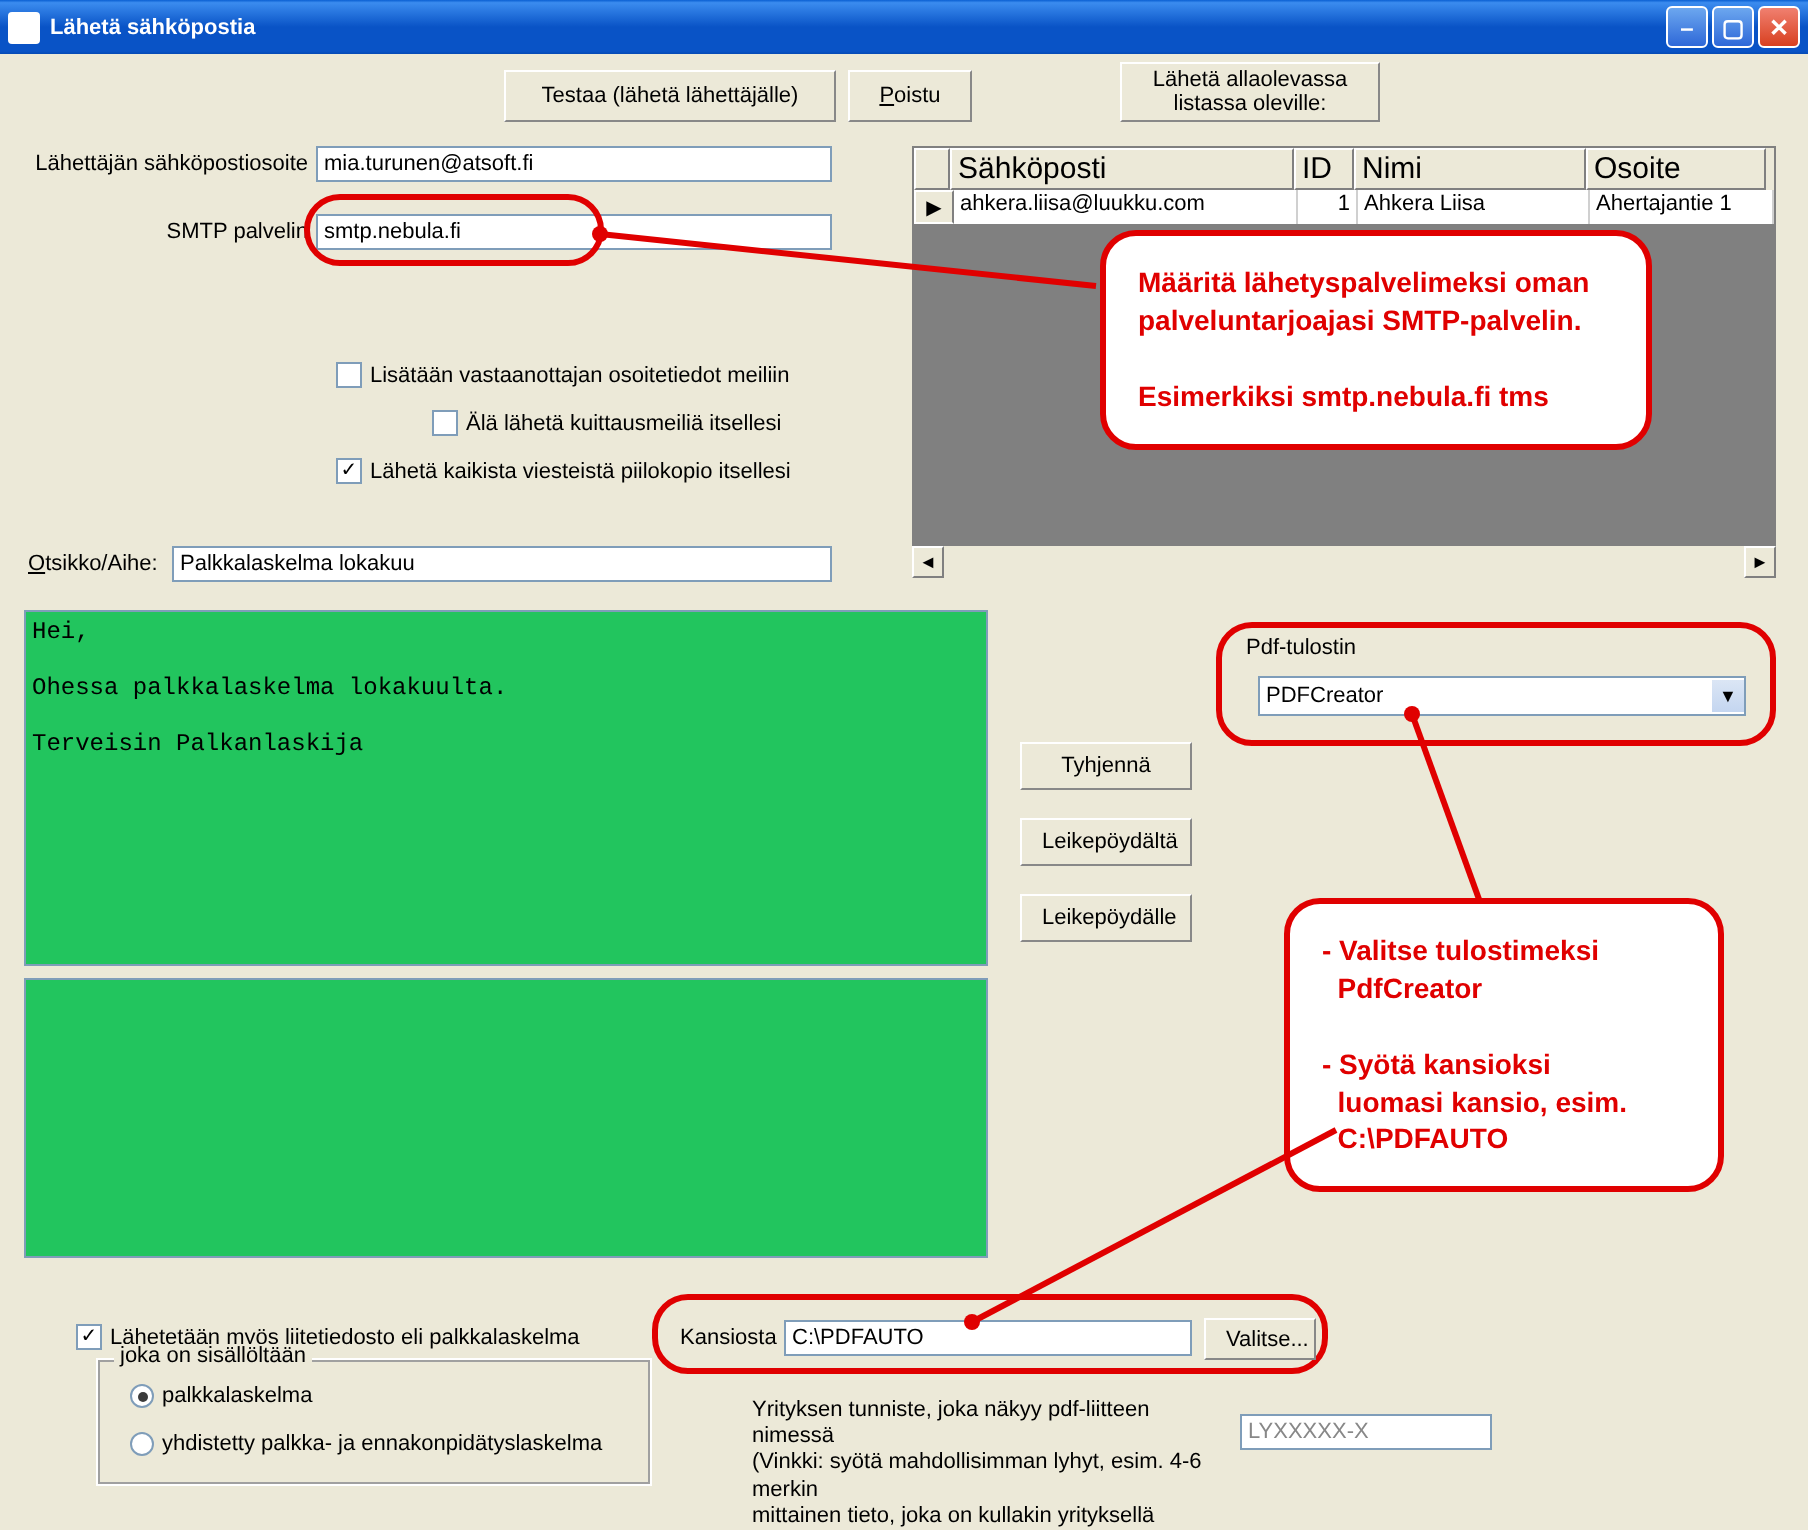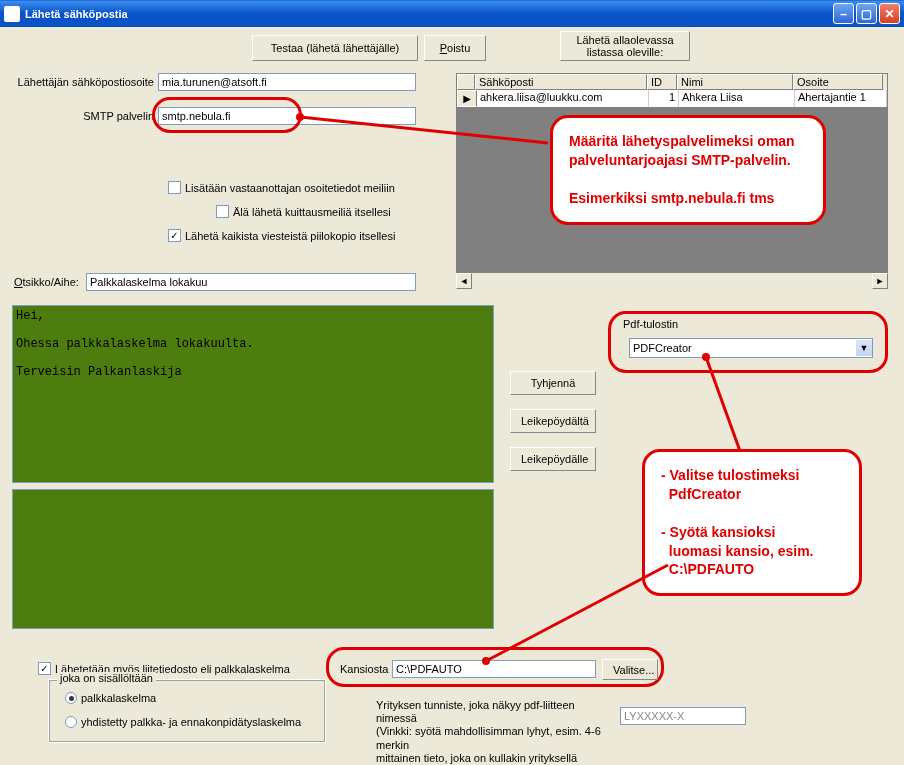--- a/index.html
+++ b/index.html
@@ -60,21 +60,21 @@
 .btn .ul { text-decoration: underline; }
 .lbl { text-align: right; }
 .input {
   background: #fff;
   border: 1px solid #7F9DB9;
   padding: 1px 3px;
   font-size: 11px;
   height: 18px;
 }
 .ta {
-  background: #4d7c0f;
+  background: #22c55e;
   border: 1px solid #7F9DB9;
   padding: 3px;
   font-family: "Courier New", monospace;
   font-size: 12px;
   resize: none;
   overflow: auto;
 }
 .check { display: flex; align-items: center; gap: 4px; }
 .checkbox {
   width: 13px; height: 13px;
@@ -101,21 +101,21 @@
 }
 .grid-hdr {
   display: flex;
   background: #ECE9D8;
 }
 .gh {
   border: 1px solid #fff;
   border-right-color: #808080;
   border-bottom-color: #808080;
   padding: 1px 3px;
-  font-size: 11px;
+  font-size: 15px;
   overflow: hidden;
 }
 .grid-row {
   display: flex;
 }
 .grid-row .gc {
   background: #fff;
   border-right: 1px solid #d0d0d0;
   padding: 1px 3px;
   font-size: 11px;

